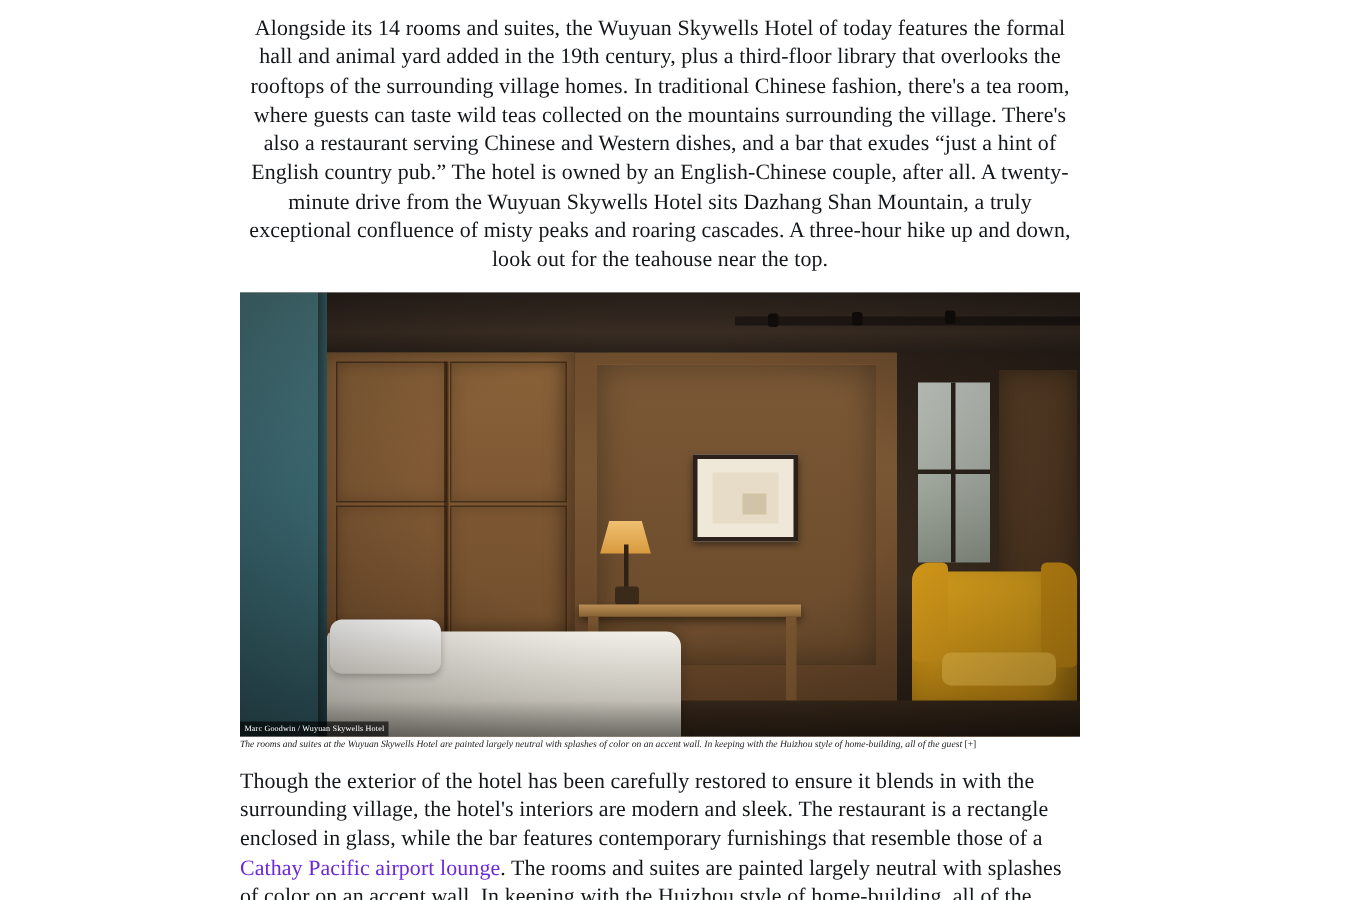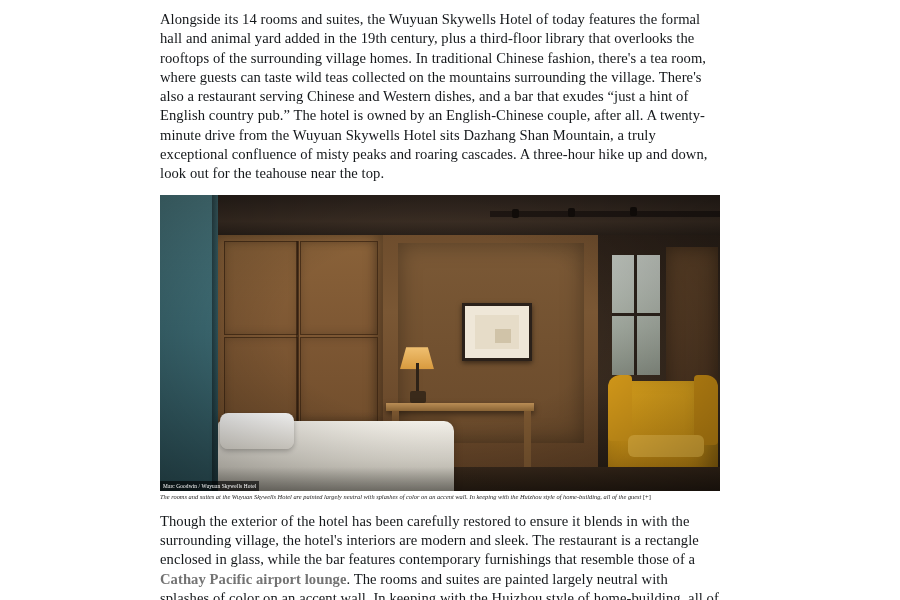--- a/index.html
+++ b/index.html
@@ -30,20 +30,21 @@
     font-family: "Liberation Serif", serif;
     font-size: 14.6px;
     line-height: 1.32;
     color: #14171a;
     text-align: left;
     margin: 0;
     letter-spacing: 0.005em;
   }
   .para-top {
     margin-bottom: 0;
+    text-align: center;
   }
   .para-bottom {
     margin-top: 0;
   }
   .figure {
     position: relative;
     width: 560px;
     margin: 12px 0 10px 0;
   }
   .photo {
@@ -278,23 +279,22 @@
     line-height: 1.5;
     color: #1b1b1b;
     margin-top: 1px;
     white-space: nowrap;
     overflow: hidden;
   }
   .caption .expand {
     font-style: normal;
   }
   a.inline-link {
-    color: #737373;
+    color: #6d28d9;
     text-decoration: none;
-    font-weight: bold;
   }
 </style>
 </head>
 <body>
 
 <div class="page">
 
   <div class="article">
 
     <p class="para para-top">Alongside its 14 rooms and suites, the Wuyuan Skywells Hotel of today features the formal hall and animal yard added in the 19th century, plus a third-floor library that overlooks the rooftops of the surrounding village homes. In traditional Chinese fashion, there's a tea room, where guests can taste wild teas collected on the mountains surrounding the village. There's also a restaurant serving Chinese and Western dishes, and a bar that exudes “just a hint of English country pub.” The hotel is owned by an English-Chinese couple, after all. A twenty-minute drive from the Wuyuan Skywells Hotel sits Dazhang Shan Mountain, a truly exceptional confluence of misty peaks and roaring cascades. A three-hour hike up and down, look out for the teahouse near the top.</p>

